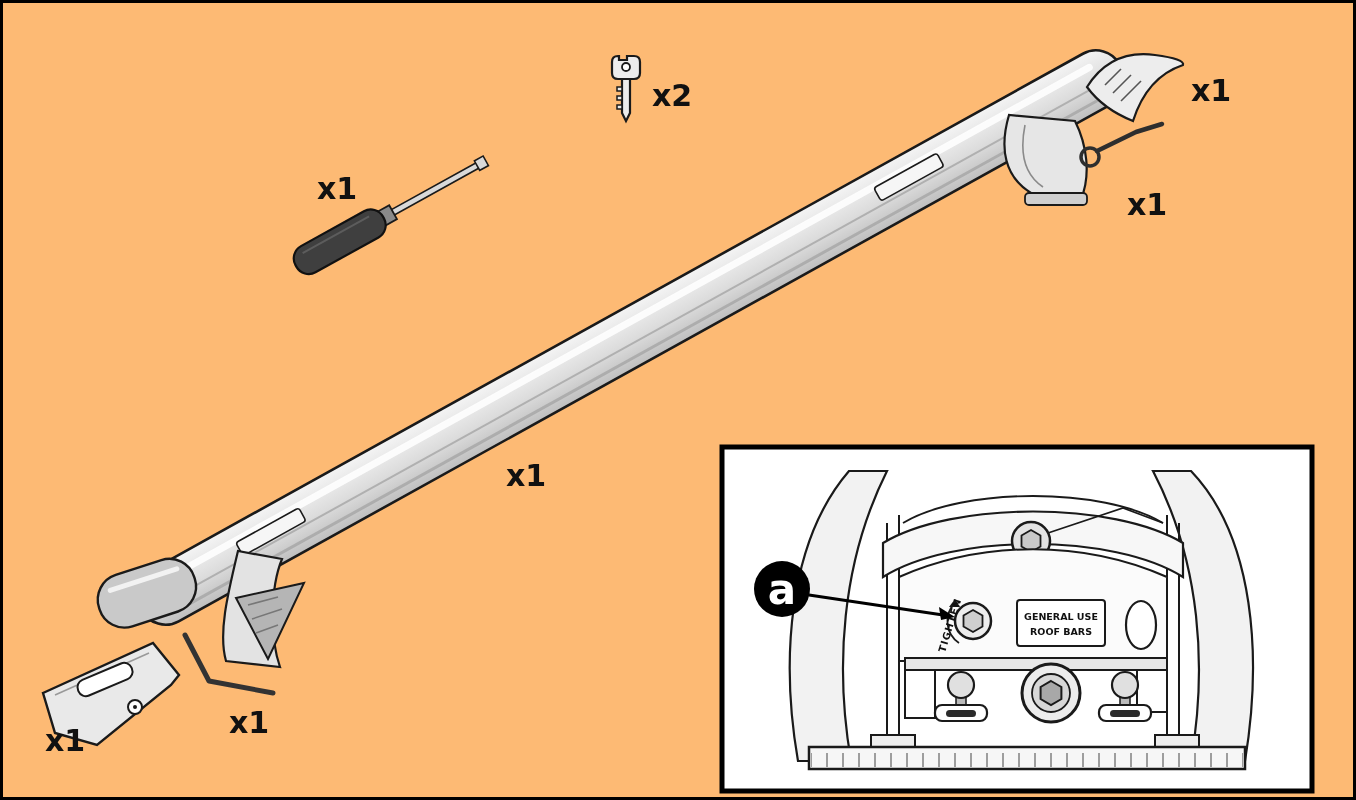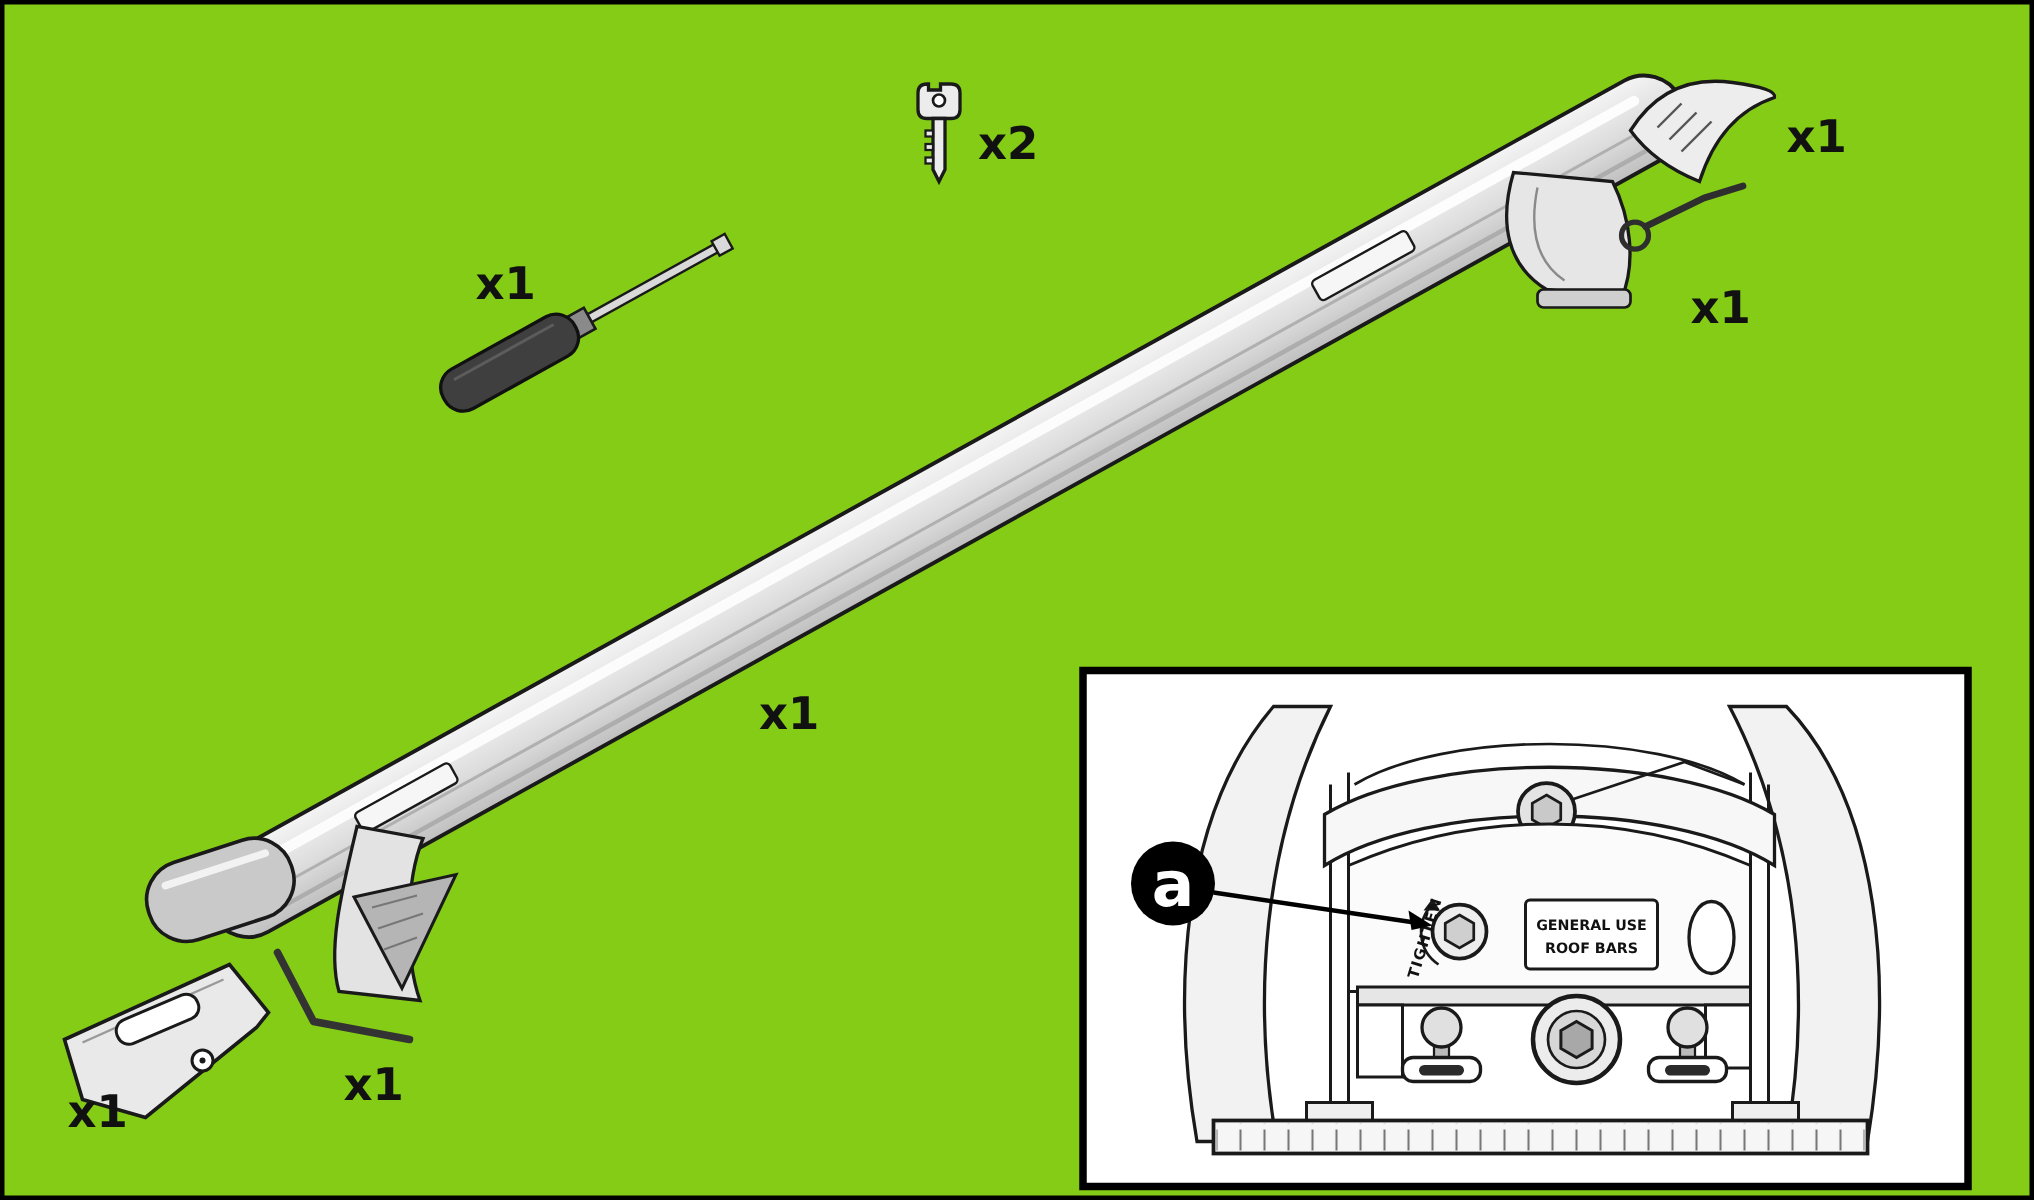--- a/index.html
+++ b/index.html
@@ -1,17 +1,17 @@
 <!DOCTYPE html>
 <html><head>
 <meta charset="utf-8">
 <style>
   html,body{margin:0;padding:0;background:#fff;}
   .stage{
-    position:relative;width:1356px;height:800px;background:#84cc16;
+    position:relative;width:1356px;height:800px;background:#fdba74;
     border:3px solid #000;box-sizing:border-box;overflow:hidden;
     font-family:"DejaVu Sans","Liberation Sans",sans-serif;
   }
   svg{position:absolute;left:0;top:0;}
   text.qty{font-family:"DejaVu Sans","Liberation Sans",sans-serif;font-weight:700;font-size:30px;fill:#111;}
   text.callout{font-family:"DejaVu Sans","Liberation Sans",sans-serif;font-weight:700;font-size:42px;fill:#fff;}
   text.tiny{font-family:"DejaVu Sans","Liberation Sans",sans-serif;font-weight:700;font-size:9.5px;fill:#111;}
   text.tighten{font-family:"DejaVu Sans","Liberation Sans",sans-serif;font-weight:700;font-size:10px;fill:#111;letter-spacing:1px;}
 </style>
 </head>

